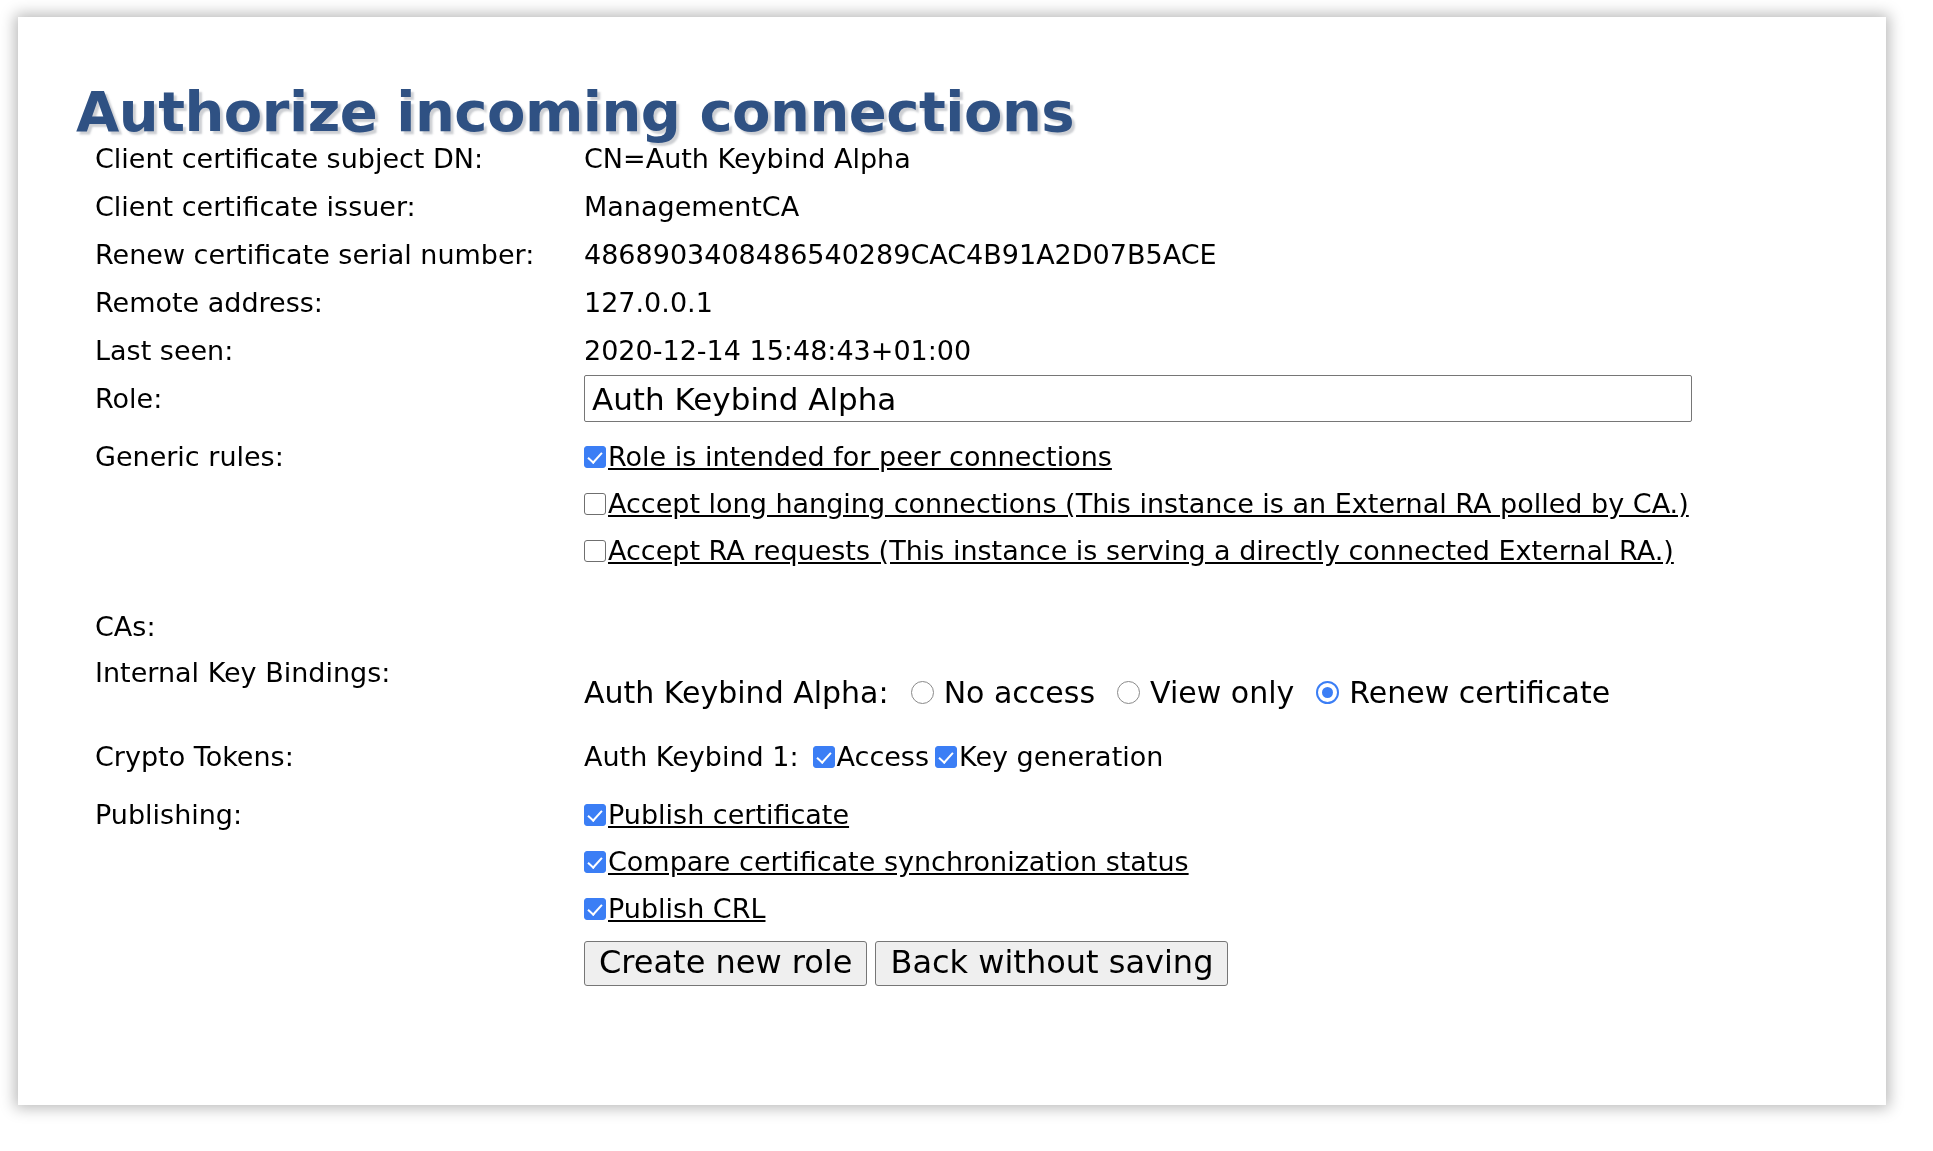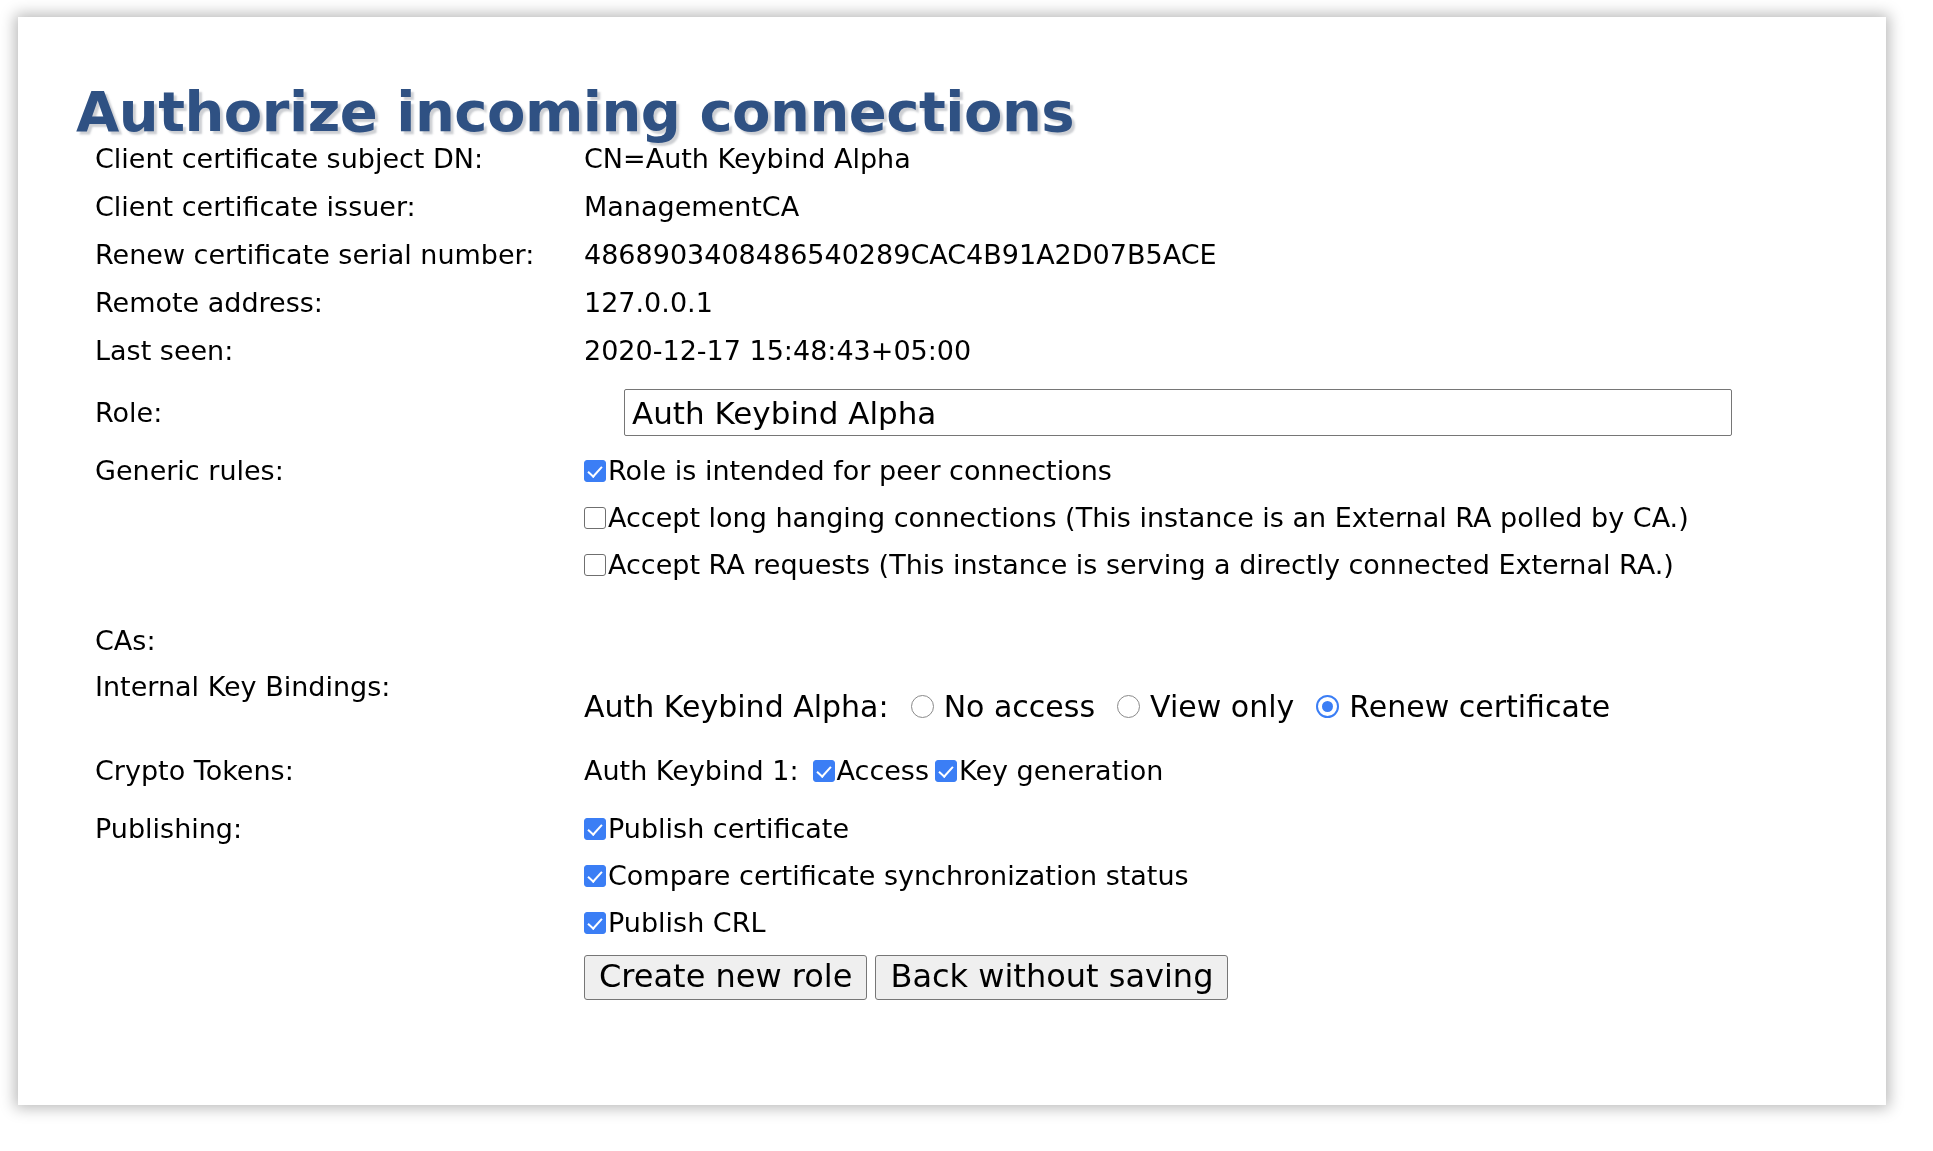--- a/index.html
+++ b/index.html
@@ -73,21 +73,21 @@
     line-height: 48px;
     color: #000000;
     white-space: nowrap;
   }
 
   
   .row-info .lbl,
   .row-info .val { line-height: 48px; }
 
   
-  .row-role { margin-top: 14px; gap: 40px; }
+  .row-role { margin-top: 0; }
   .row-role .lbl { line-height: 48px; }
   .role-input {
     box-sizing: border-box;
     width: 1108px;
     height: 47px;
     font-family: "DejaVu Sans", "Liberation Sans", sans-serif;
     font-size: 31px;
     line-height: 27px;
     color: #000000;
     background: #ffffff;
@@ -158,21 +158,21 @@
   }
 
   .chk-line {
     display: flex;
     align-items: center;
     height: 40px;
     font-size: 27px;
     color: #000000;
     white-space: nowrap;
   }
-  .chk-line .txt { margin-left: 2px; }
+  .chk-line .txt { margin-left: 2px; text-decoration: underline; }
 
   .row-generic { margin-top: 12px; }
   .row-generic .lbl { line-height: 40px; }
   .generic-list .chk-line { height: 40px; }
   .generic-list .chk-line + .chk-line { margin-top: 7px; }
 
   
   .row-cas { margin-top: 36px; }
   .row-cas .lbl { line-height: 40px; }
 
@@ -256,21 +256,21 @@
       <div class="row row-info">
         <div class="lbl">Renew certificate serial number:</div>
         <div class="val">4868903408486540289CAC4B91A2D07B5ACE</div>
       </div>
       <div class="row row-info">
         <div class="lbl">Remote address:</div>
         <div class="val">127.0.0.1</div>
       </div>
       <div class="row row-info">
         <div class="lbl">Last seen:</div>
-        <div class="val">2020-12-17 15:48:43+05:00</div>
+        <div class="val">2020-12-14 15:48:43+01:00</div>
       </div>
 
       <div class="row row-role">
         <div class="lbl">Role:</div>
         <div class="val">
           <input class="role-input" type="text" value="Auth Keybind Alpha" style="">
         </div>
       </div>
 
       <div class="row row-generic">

